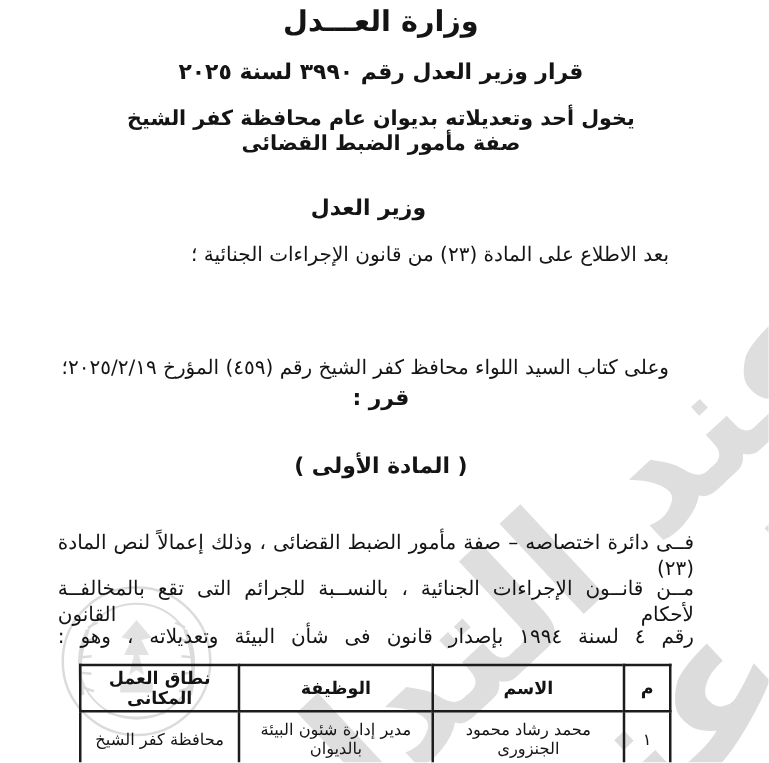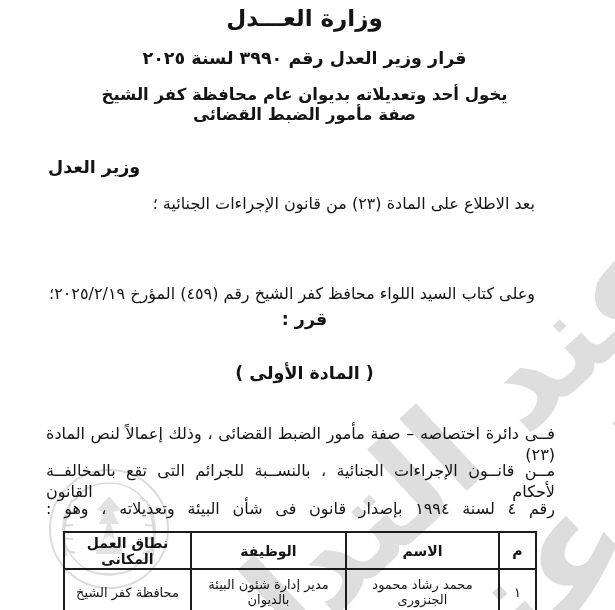--- a/index.html
+++ b/index.html
@@ -50,21 +50,21 @@
     position:absolute;
     right:54px;left:48px;
     z-index:2;
     line-height:1.3;
   }
   .center{text-align:center;}
   .t-title   {top:4px;  font-size:23px;font-weight:bold;letter-spacing:.5px;}
   .t-decree  {top:47px; font-size:17.5px;font-weight:bold;}
   .t-subj1   {top:84px; font-size:16.5px;font-weight:bold;}
   .t-subj2   {top:104px;font-size:16.5px;font-weight:bold;}
-  .t-minister{top:156px;font-size:17.5px;font-weight:bold;text-align:left;right:74px;}
+  .t-minister{top:156px;font-size:17.5px;font-weight:bold;text-align:center;right:74px;}
   .t-intro1  {top:194px;}
   .t-intro2  {top:233px;}
   .t-intro3  {top:284px;}
   .intro{font-size:16px;text-align:right;padding-right:26px;}
   .t-qarrar  {top:308px;font-size:17.5px;font-weight:bold;}
   .t-article {top:346px;font-size:17.5px;font-weight:bold;margin-top:16px;}
   .t-body1   {top:386px;padding-right:13px;}
   .t-body2   {top:424px;}
   .t-body3   {top:461px;}
   .t-body4   {top:499px;}

